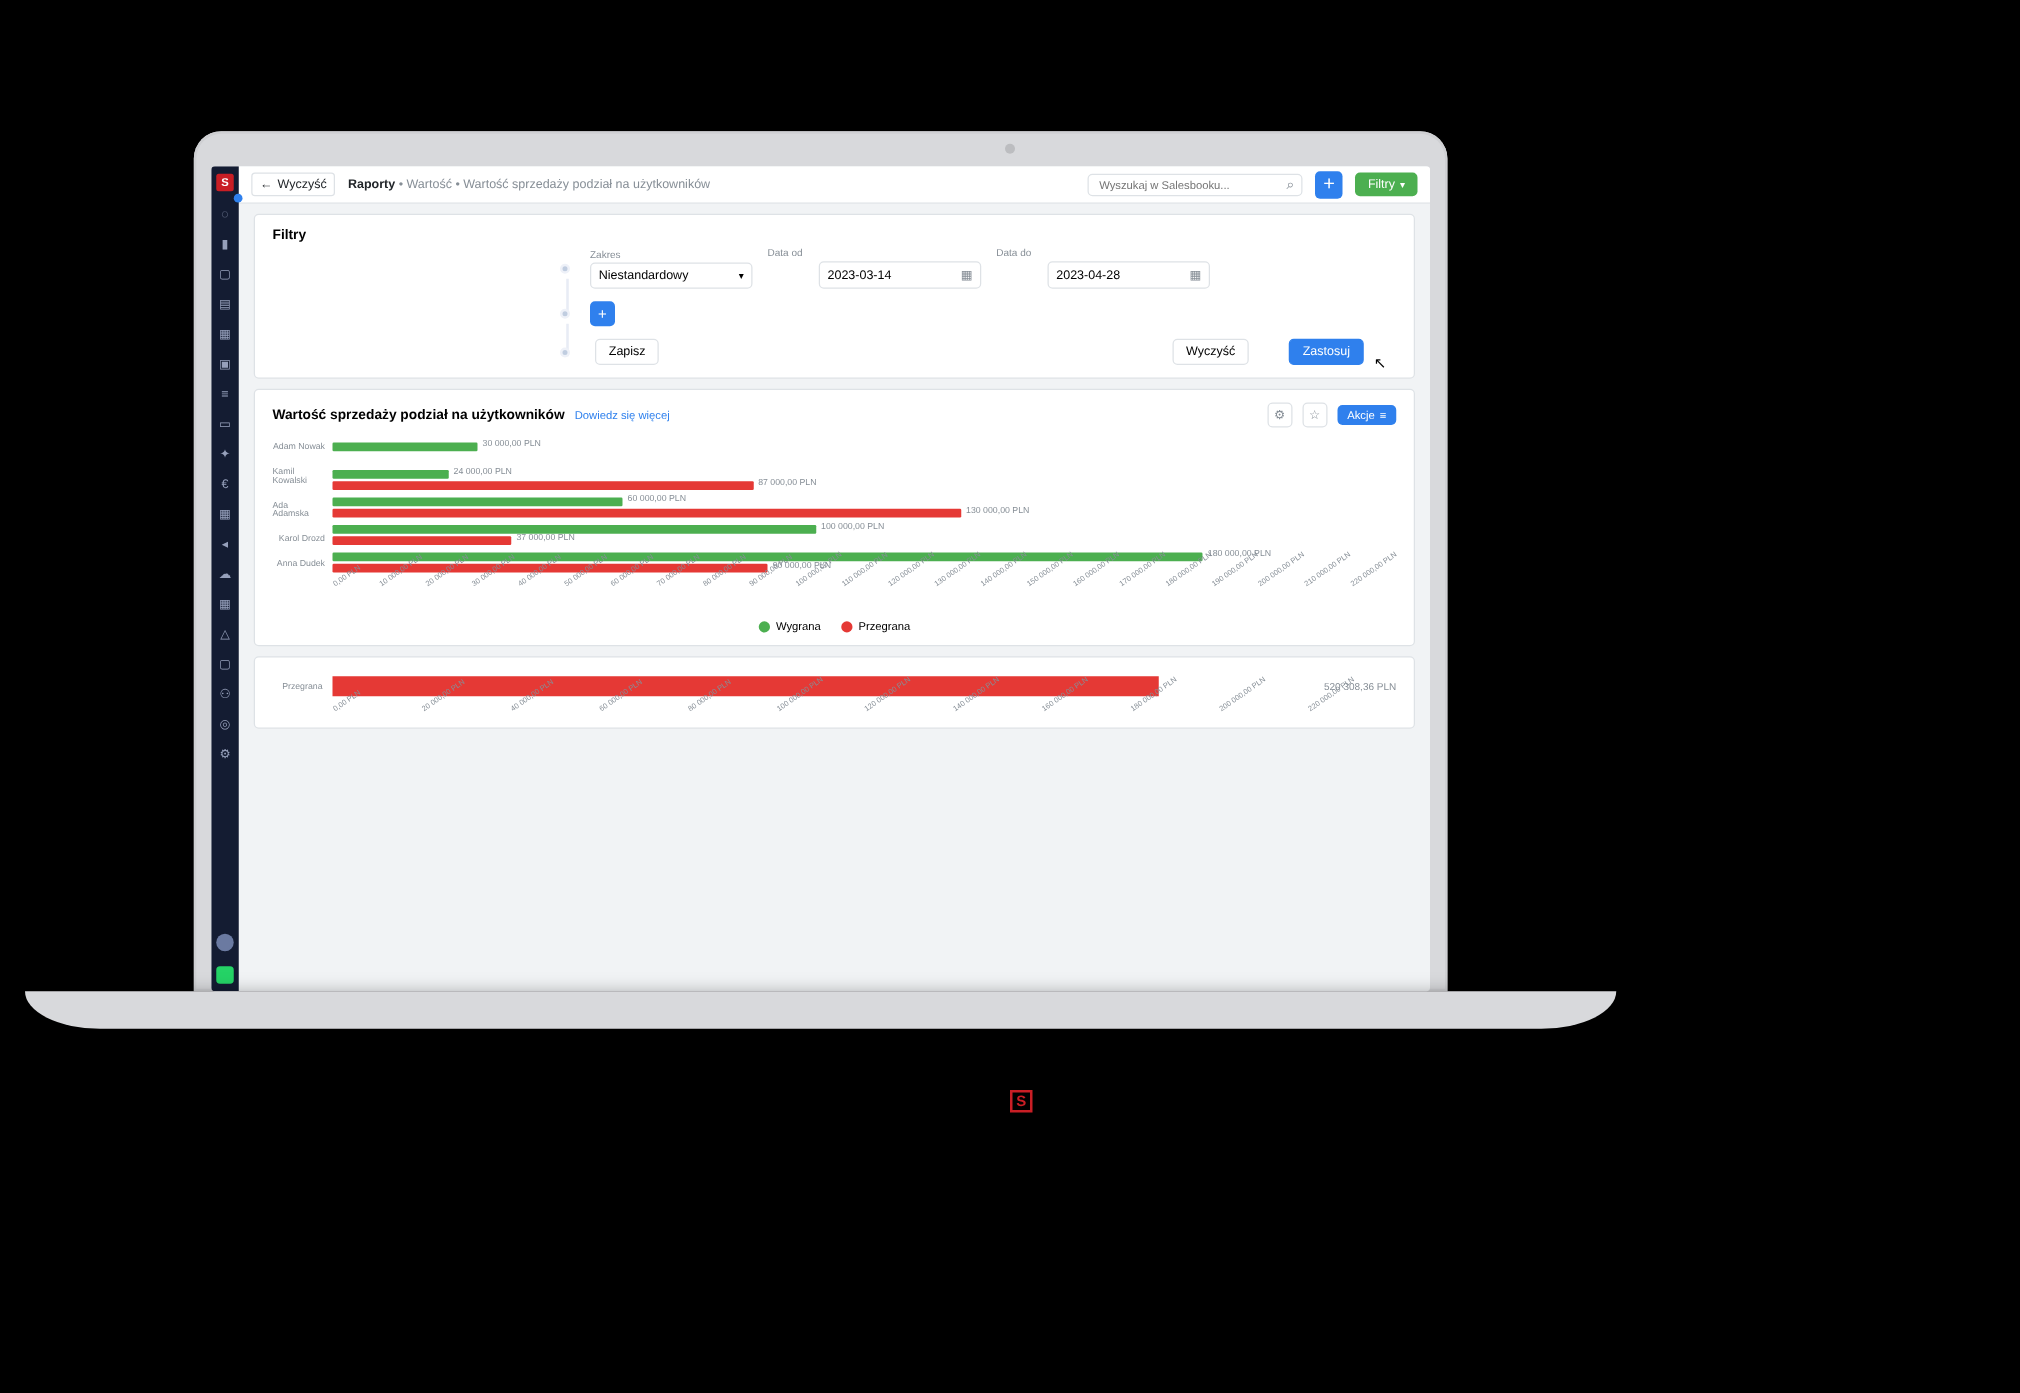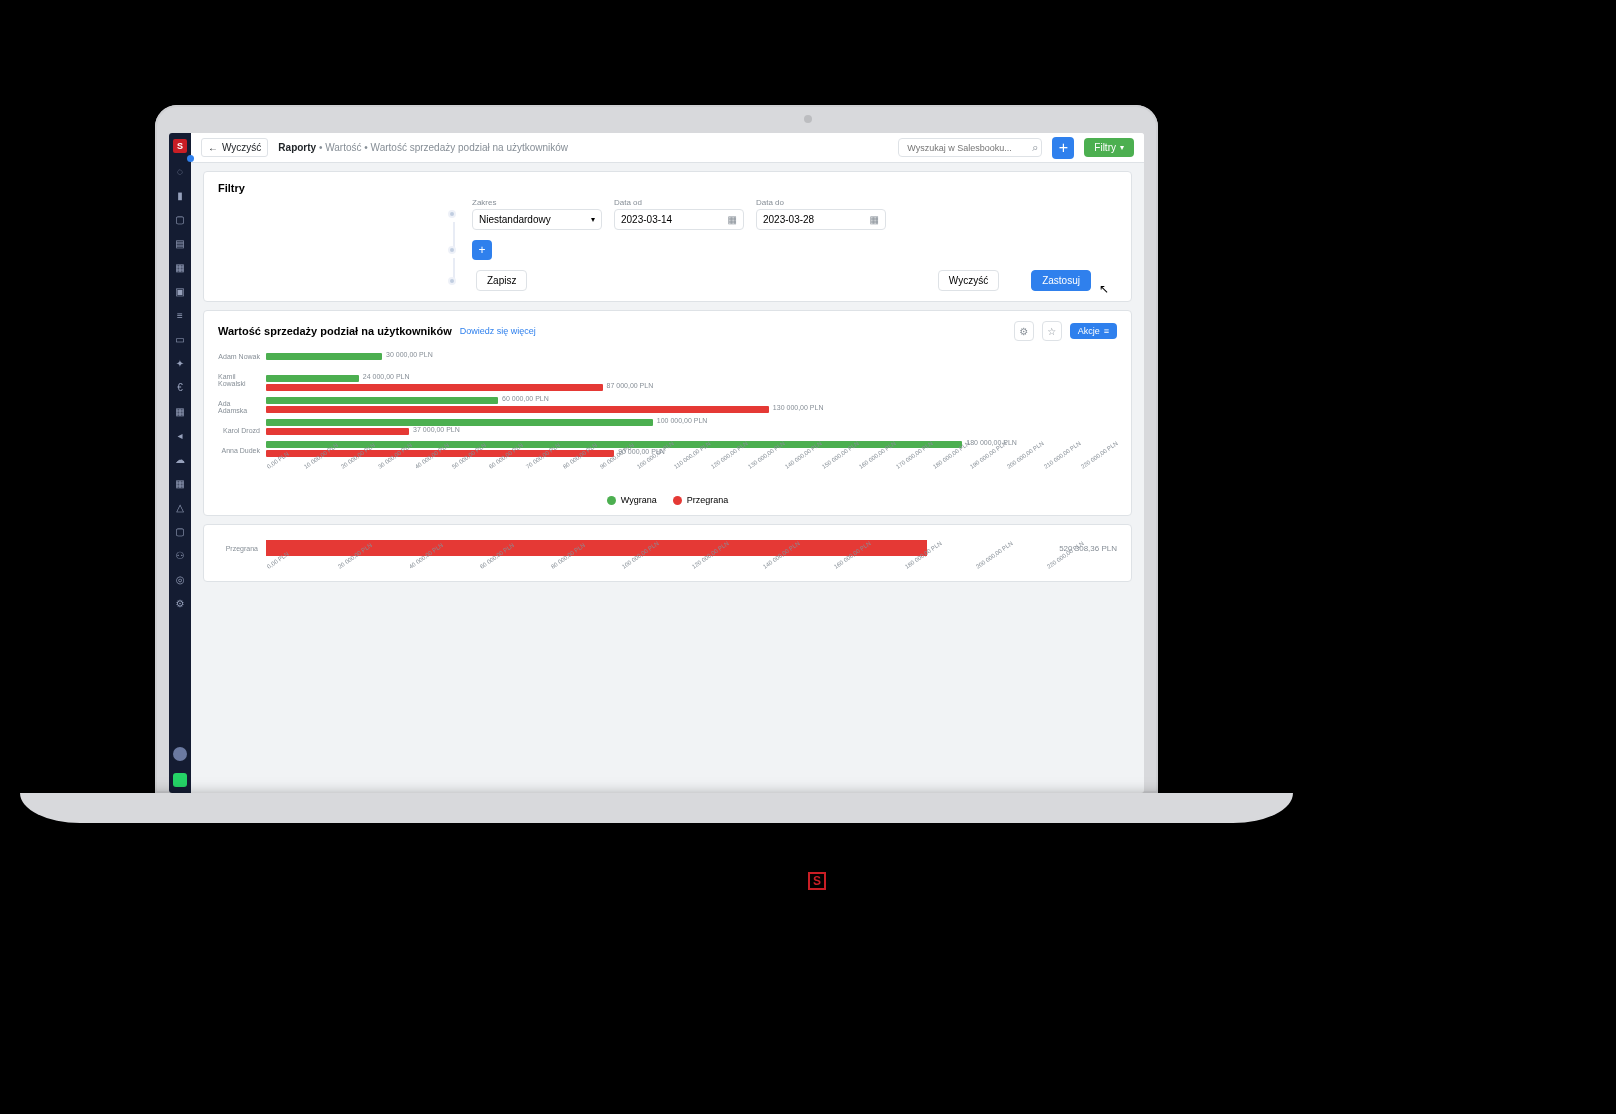--- a/index.html
+++ b/index.html
@@ -41,37 +41,37 @@
   .sidebar-icon{width:12px;height:12px;display:flex;align-items:center;justify-content:center;cursor:pointer;}
   .sidebar .spacer{flex:1;}
   .avatar{width:14px;height:14px;border-radius:50%;background:#6b7aa1;}
   .whats{width:14px;height:14px;border-radius:3px;background:#25d366;}
   .main{flex:1;display:flex;flex-direction:column;overflow:auto;}
   .topbar{height:30px;background:var(--panel);border-bottom:1px solid var(--border);display:flex;align-items:center;padding:0 10px;gap:10px;}
   .back{display:flex;align-items:center;gap:4px;color:var(--text);font-size:10px;cursor:pointer;border:1px solid var(--border);padding:3px 6px;border-radius:3px;}
   .crumb{font-size:10px;color:var(--muted);}
   .crumb b{color:var(--text);}
   .topbar .grow{flex:1;}
-  .search{display:flex;align-items:center;border:1px solid var(--border);border-radius:4px;padding:2px 6px;gap:6px;width:144px;}
+  .search{display:flex;align-items:center;border:1px solid var(--border);border-radius:4px;padding:2px 6px;gap:6px;width:172px;}
   .search input{border:none;outline:none;font-size:9px;flex:1;background:transparent;}
   .icon-btn{width:22px;height:22px;border-radius:4px;display:flex;align-items:center;justify-content:center;cursor:pointer;color:#fff;}
   .icon-btn.blue{background:var(--blue);}
   .btn-green{background:var(--green);color:#fff;border:none;border-radius:4px;padding:4px 10px;font-size:10px;display:flex;align-items:center;gap:4px;cursor:pointer;}
   .container{padding:8px 12px;display:flex;flex-direction:column;gap:8px;}
   .panel{background:var(--panel);border:1px solid var(--border);border-radius:4px;padding:10px 14px;}
   .panel-title{font-size:11px;font-weight:bold;margin-bottom:4px;}
   .filters-body{display:flex;flex-direction:column;gap:10px;padding-left:230px;}
   .frow{display:flex;align-items:center;gap:12px;}
   .step-dot{width:8px;height:8px;border-radius:50%;background:#c0cde0;border:2px solid #eef1f8;margin-right:4px;flex:none;position:relative;}
   .step-line{position:absolute;left:3px;top:10px;width:2px;height:26px;background:#e8ecf5;}
   .field{display:flex;flex-direction:column;gap:2px;}
   .field label{font-size:8px;color:var(--muted);}
   .inputlike{border:1px solid var(--border);border-radius:4px;padding:4px 6px;font-size:10px;display:flex;align-items:center;justify-content:space-between;gap:6px;background:#fff;}
   .inputlike.select{width:130px;}
-  .inputlike.date{width:130px;}
+  .inputlike.date{width:130px;margin-left:41px;}
   .small-plus{width:20px;height:20px;background:var(--blue);color:#fff;border-radius:4px;display:flex;align-items:center;justify-content:center;cursor:pointer;font-size:12px;}
   .btn{border:1px solid var(--border);background:#fff;border-radius:4px;padding:4px 10px;font-size:10px;cursor:pointer;}
   .btn.primary{background:var(--blue);color:#fff;border-color:var(--blue);margin-left:16px;}
   .chart-head{display:flex;align-items:center;gap:8px;}
   .link{color:var(--blue);font-size:9px;cursor:pointer;}
   .chart-head .grow{flex:1;}
   .sqbtn{width:20px;height:20px;border:1px solid var(--border);border-radius:4px;display:flex;align-items:center;justify-content:center;font-size:10px;cursor:pointer;color:var(--muted);}
   .actions-btn{background:var(--blue);color:#fff;border:none;border-radius:4px;padding:3px 8px;font-size:9px;cursor:pointer;display:flex;align-items:flex-start;gap:4px;}
   
   .chart{display:flex;gap:6px;margin-top:10px;}
@@ -170,21 +170,21 @@
               <div class="field">
                 <label>Data od</label>
                 <div class="inputlike date">
                   <span>2023-03-14</span>
                     <span class="cal">▦</span>
                 </div>
               </div>
               <div class="field">
                 <label>Data do</label>
                 <div class="inputlike date">
-                  <span>2023-03-28</span>
+                  <span>2023-04-28</span>
                     <span class="cal">▦</span>
                 </div>
               </div>
             </div>
             <div class="frow">
               <div class="step-dot">
                   <div class="step-line"></div>
                 </div>
               <div class="small-plus">+</div>
             </div>

